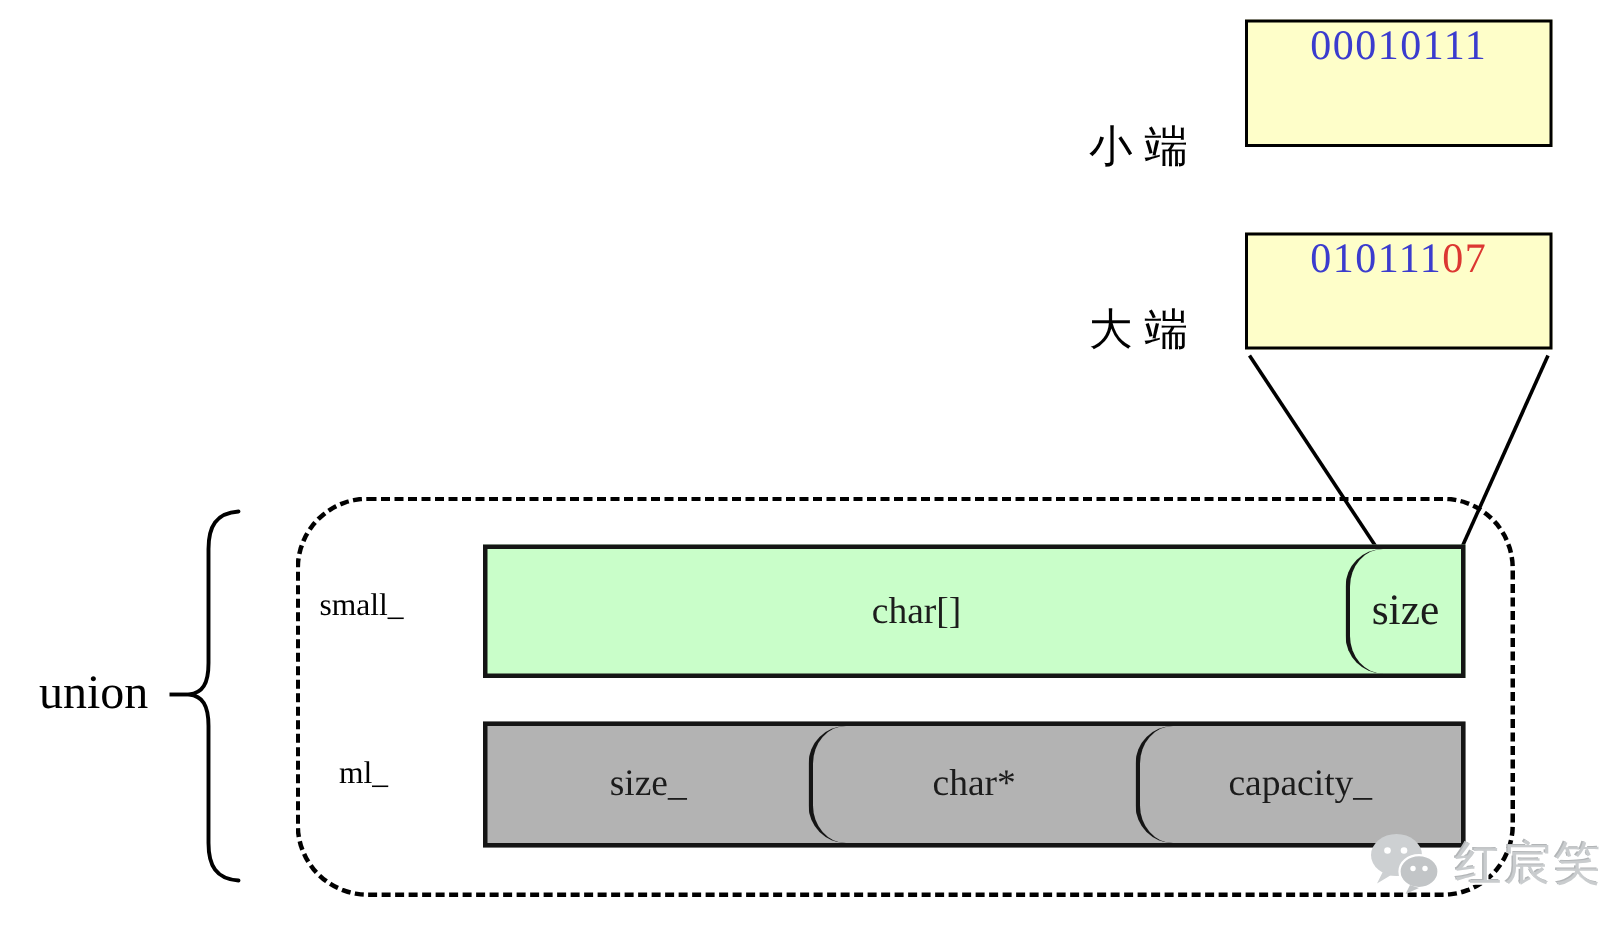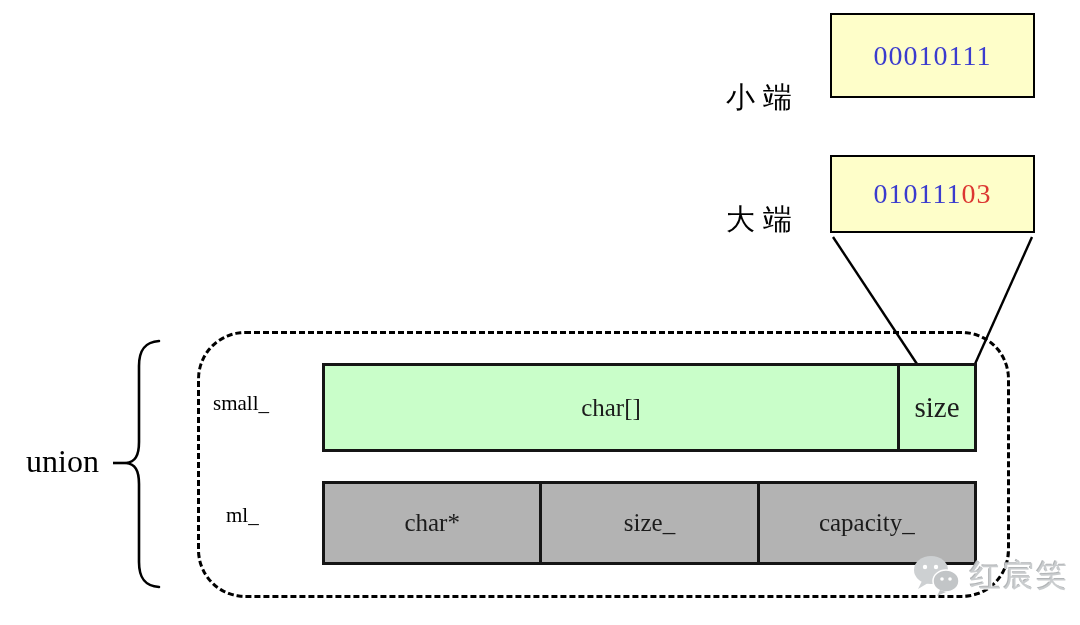--- a/index.html
+++ b/index.html
@@ -6,41 +6,41 @@
   #stage{
     position:relative;width:1080px;height:625px;background:#ffffff;overflow:hidden;
     font-family:"Liberation Serif","DejaVu Serif",serif;color:#111;
   }
   .abs{position:absolute;}
   
   .cn-label{font-size:29px;letter-spacing:8px;color:#000;white-space:nowrap;}
   
   .byte-box{
     background:#FEFEC9;border:2px solid #000;box-sizing:border-box;
-    display:flex;align-items:center;justify-content:center;
+    display:flex;justify-content:center;
     font-size:28px;letter-spacing:1px;
   }
   .bits-blue{color:#3B3CCE;}
   .bits-red{color:#DC3732;}
   
   .dashed-box{
     border:3px dashed #000;border-radius:48px;box-sizing:border-box;background:transparent;
   }
   
   .union-label{font-size:32px;color:#000;}
   
   .row-label{font-size:21px;color:#000;white-space:nowrap;}
   
   .bar{
     display:flex;box-sizing:border-box;border:3px solid #151515;
     align-items:stretch;
   }
   .bar .cell{
     display:flex;align-items:center;justify-content:center;
-    font-size:25px;color:#1c1c1c;box-sizing:border-box;white-space:nowrap;
+    font-size:25px;color:#1c1c1c;box-sizing:border-box;white-space:nowrap;border-radius:25px;
   }
   .bar .cell + .cell{border-left:3px solid #151515;}
   .bar.green{background:#C9FEC9;}
   .bar.gray{background:#B3B3B3;}
   .green .cell-char{flex:1 1 auto;}
   .green .cell-size{width:77px;flex:0 0 auto;font-size:29px;}
   .gray .cell{flex:1 1 0;}
   
   svg.overlay{position:absolute;left:0;top:0;pointer-events:none;}
   
@@ -59,21 +59,21 @@
 
   <div class="abs byte-box" style="left:830px;top:13px;width:205px;height:85px;">
     <span class="bits-blue">00010111</span>
       <span class="bits-red"></span>
   </div>
 
   <div class="abs cn-label" style="left:726px;top:200px;">大端</div>
 
   <div class="abs byte-box" style="left:830px;top:155px;width:205px;height:78px;">
     <span class="bits-blue">010111</span>
-      <span class="bits-red">03</span>
+      <span class="bits-red">07</span>
   </div>
 
   <svg class="overlay" width="1080" height="625" viewBox="0 0 1080 625">
     <line x1="833" y1="237" x2="917" y2="364" stroke="#000" stroke-width="2.4"></line>
     <line x1="1032" y1="237" x2="975" y2="364" stroke="#000" stroke-width="2.4"></line>
   </svg>
 
   <div class="abs dashed-box" style="left:197px;top:331px;width:813px;height:267px;"></div>
 
   <div class="abs union-label" style="left:26px;top:443px;">union</div>
@@ -92,22 +92,22 @@
   <div class="abs row-label" style="left:213px;top:391px;">small_</div>
 
   <div class="abs bar green" style="left:322px;top:363px;width:655px;height:89px;">
     <div class="cell cell-char">char[]</div>
     <div class="cell cell-size">size</div>
   </div>
 
   <div class="abs row-label" style="left:226px;top:503px;">ml_</div>
 
   <div class="abs bar gray" style="left:322px;top:481px;width:655px;height:84px;">
+    <div class="cell">size_</div>
     <div class="cell">char*</div>
-    <div class="cell">size_</div>
     <div class="cell">capacity_</div>
   </div>
 
   <div class="abs watermark" style="left:908px;top:554px;">
     <svg width="58" height="44" viewBox="0 0 58 44">
       <ellipse cx="23" cy="16" rx="17" ry="14" fill="#cdd0d2"></ellipse>
       <path d="M 14 27 L 10 35 L 20 29 Z" fill="#cdd0d2"></path>
       <circle cx="17" cy="13" r="2.2" fill="#ffffff"></circle>
       <circle cx="28" cy="13" r="2.2" fill="#ffffff"></circle>
       <ellipse cx="38" cy="27" rx="13" ry="11" fill="#c2c5c7" stroke="#ffffff" stroke-width="1.5"></ellipse>

